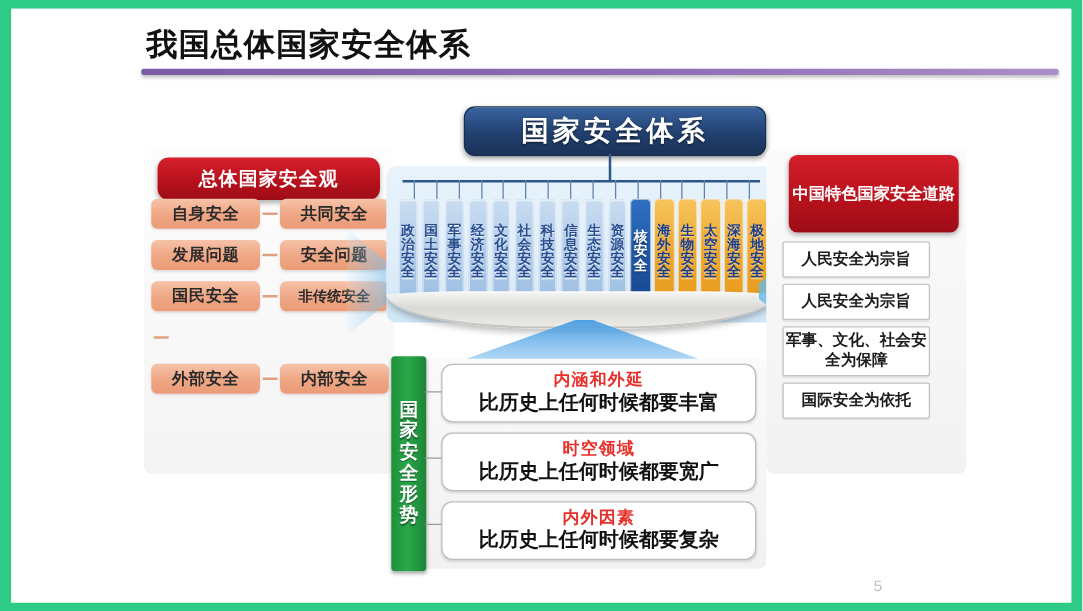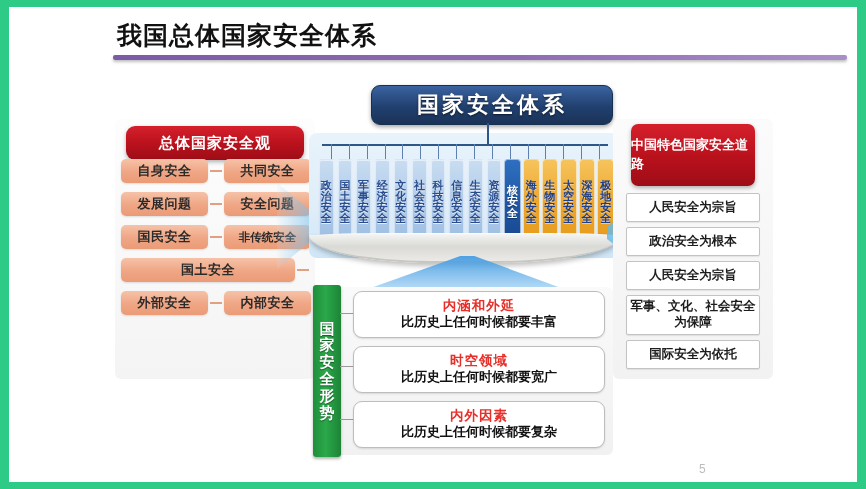--- a/index.html
+++ b/index.html
@@ -148,28 +148,28 @@
   .pill span.sm{font-size:11.5px;letter-spacing:0;}
   .dash{width:12px;height:2px;background:#e0a183;margin:0 2px;flex:none;}
 
   
   .right-panel{
     position:absolute;left:604px;top:112px;width:160px;height:260px;
     background:linear-gradient(to bottom,#fbfbfb,#f2f2f2);
     border-radius:6px;
   }
   .right-head{
-    position:absolute;left:622px;top:117px;width:124px;height:62px;
+    position:absolute;left:622px;top:117px;width:136px;height:62px;
     background:linear-gradient(to bottom,#d5202c,#b8111c 55%,#9d0d17);
     border-radius:7px;
     box-shadow:0 2px 4px rgba(0,0,0,.3);
-    display:flex;align-items:center;justify-content:center;
+    display:flex;align-items:center;justify-content:center;text-align:center;
   }
   .right-head span{font-size:13px;font-weight:bold;color:#fff;line-height:1.45;}
-  .rlist{position:absolute;left:617px;top:186px;width:134px;}
+  .rlist{position:absolute;left:617px;top:186px;width:118px;}
   .ritem{
     border:1px solid #c3c3c3;background:#fff;border-radius:2px;
     height:27px;margin-bottom:5px;
     display:flex;align-items:center;justify-content:center;text-align:center;
     box-shadow:0 1px 1px rgba(0,0,0,.08);
   }
   .ritem.tall{height:38px;}
   .ritem span{font-size:12.5px;font-weight:bold;color:#1d1d1d;line-height:1.25;}
 
   
@@ -191,21 +191,21 @@
     text-shadow:0 1px 1px rgba(0,0,0,.45);
   }
   .bcards{position:absolute;left:344px;top:284px;width:252px;}
   .bcard{
     border:1px solid #bdbdbd;border-radius:9px;background:#fff;
     height:45px;margin-bottom:8px;
     display:flex;flex-direction:column;align-items:center;justify-content:center;
     box-shadow:0 1px 2px rgba(0,0,0,.12);
   }
   .bcard .hl{font-size:13.5px;font-weight:bold;color:#e8302a;line-height:1.2;letter-spacing:1px;}
-  .bcard .sub{font-size:13px;font-weight:bold;color:#111;line-height:1.25;}
+  .bcard .sub{font-size:16px;font-weight:bold;color:#111;line-height:1.25;}
   .blinks{position:absolute;left:331px;top:284px;width:14px;height:160px;}
   .blink{position:absolute;left:0;width:14px;height:1px;background:#9a9a9a;}
 
   
   .pageno{
     position:absolute;left:690px;top:455px;font-size:12px;color:#bdbdbd;
   }
 </style>
 </head>
 <body>
@@ -242,23 +242,20 @@
         <div class="pair">
           <div class="pill">
             <span>国民安全</span>
           </div>
           <div class="dash"></div>
           <div class="pill">
             <span class="sm">非传统安全</span>
           </div>
         </div>
         <div class="pair">
-          <div class="pill">
-            <span>国土安全</span>
-          </div>
           <div class="dash"></div>
         </div>
         <div class="pair">
           <div class="pill">
             <span>外部安全</span>
           </div>
           <div class="dash"></div>
           <div class="pill">
             <span>内部安全</span>
           </div>
@@ -394,23 +391,20 @@
 
     <div class="right-panel"></div>
     <div class="right-head">
       <span>中国特色国家安全道路</span>
     </div>
     <div class="rlist" id="rlist">
         <div class="ritem">
           <span>人民安全为宗旨</span>
         </div>
         <div class="ritem">
-          <span>政治安全为根本</span>
-        </div>
-        <div class="ritem">
           <span>人民安全为宗旨</span>
         </div>
         <div class="ritem tall">
           <span>军事、文化、社会安全为保障</span>
         </div>
         <div class="ritem">
           <span>国际安全为依托</span>
         </div>
       </div>
 

